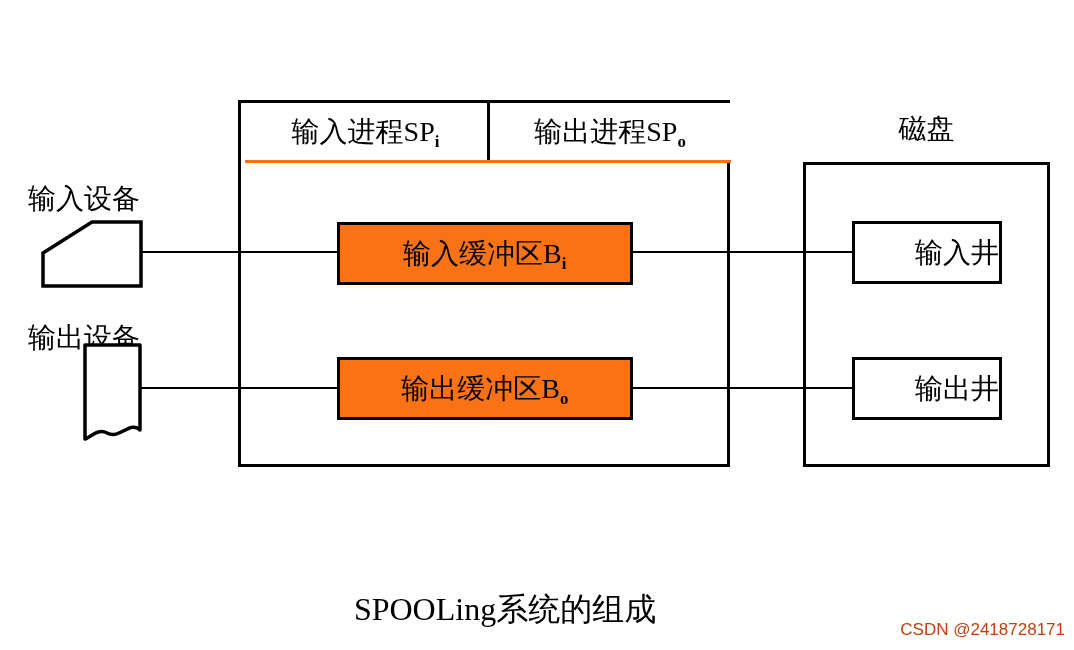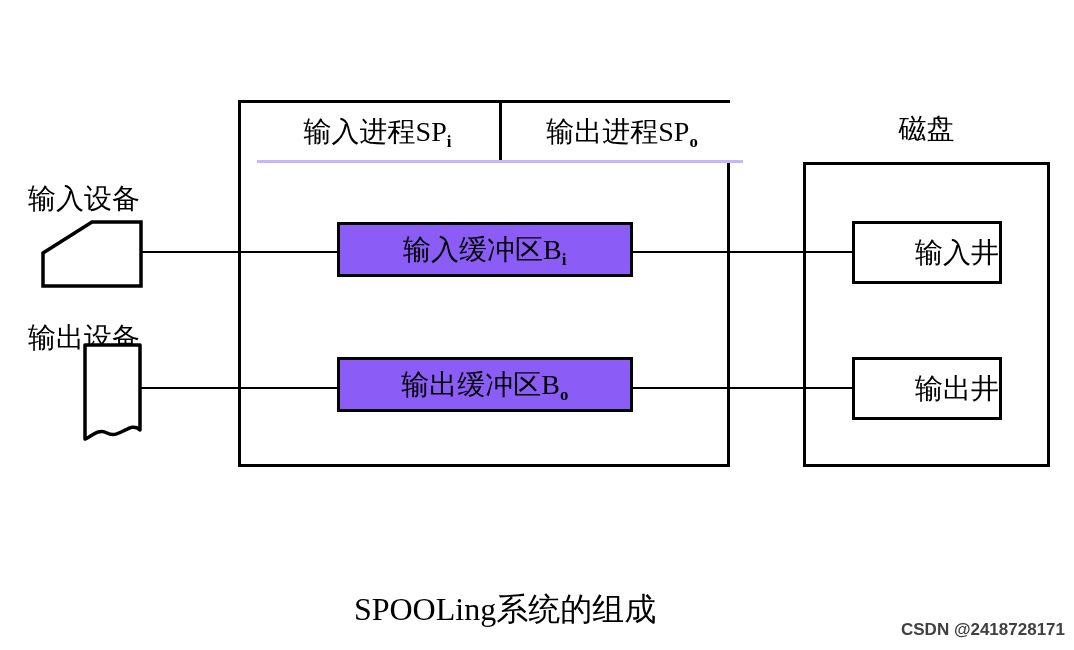--- a/index.html
+++ b/index.html
@@ -30,45 +30,45 @@
     position: absolute;
     left: 238px; top: 100px;
     width: 492px; height: 367px;
     border: 3px solid #000000;
     box-sizing: border-box;
     background: transparent;
     z-index: 2;
   }
   .header-row {
     position: absolute;
-    left: 16px; top: 0;
+    left: 4px; top: 0;
     width: 100%; height: 60px;
     display: flex;
-    border-bottom: 3px solid #c4b5fd;
+    border-bottom: 3px solid #f97316;
     box-sizing: border-box;
     background: #ffffff;
   }
   .header-cell {
     flex: 1;
     display: flex;
     align-items: center;
     justify-content: center;
     font-size: 28px;
     white-space: nowrap;
   }
   .header-cell.first { border-right: 3px solid #000000; box-sizing: border-box; }
 
   
   .buffer-box {
     position: absolute;
     left: 337px;
-    width: 296px; height: 55px;
+    width: 296px; height: 63px;
     border: 3px solid #000000;
     box-sizing: border-box;
-    background: #8b5cf6;
+    background: #f97316;
     display: flex;
     align-items: center;
     justify-content: center;
     font-size: 28px;
     white-space: nowrap;
     z-index: 3;
   }
   #input-buffer  { top: 222px; }
   #output-buffer { top: 357px; }
 
@@ -184,15 +184,15 @@
   <svg class="device-svg" style="left:40px; top:218px;" width="106" height="72" viewBox="0 0 106 72">
     <polygon points="3,35 52,4 101,4 101,68 3,68" fill="#ffffff" stroke="#000000" stroke-width="3.5" stroke-linejoin="miter"></polygon>
   </svg>
 
   <div id="output-device-label" class="device-label">输出设备</div>
   <svg class="device-svg" style="left:80px; top:341px;" width="70" height="105" viewBox="0 0 70 105">
     <path d="M5 4 H60 V89 C50 79, 40 99, 27 92 C18 87, 11 96, 5 98 Z" fill="#ffffff" stroke="#000000" stroke-width="3.5" stroke-linejoin="round"></path>
   </svg>
 
   <div class="caption">SPOOLing系统的组成</div>
-  <div class="watermark" style="color: #404040; font-weight: bold;">CSDN @2418728171</div>
+  <div class="watermark" style="color: #c2410c;">CSDN @2418728171</div>
 
 </div>
 
 </body></html>

